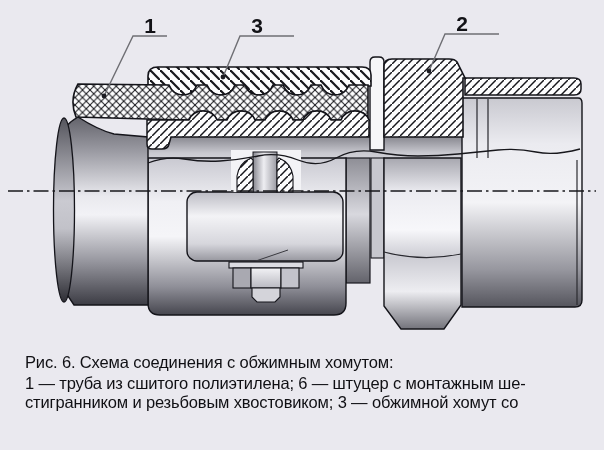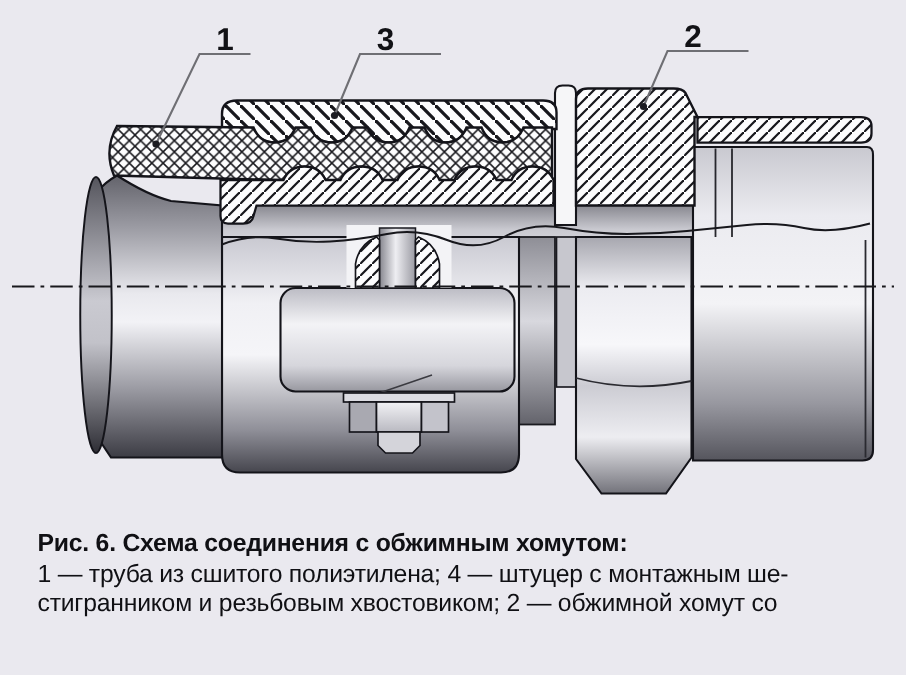--- a/index.html
+++ b/index.html
@@ -8,21 +8,21 @@
     background:#eae9ef;
     font-family:"Liberation Sans","DejaVu Sans",sans-serif;
     position:relative;
   }
   .stage{position:absolute;left:0;top:0;width:604px;height:340px;}
   .caption{
     position:absolute;left:25px;top:353px;width:570px;
     color:#101014;font-size:16.5px;line-height:19.5px;
     letter-spacing:-0.15px;
   }
-  .caption .cap-title{font-weight:700;margin-bottom:1px;}
+  .caption .cap-title{font-weight:400;margin-bottom:1px;}
   svg text.callout{
     font-family:"Liberation Sans","DejaVu Sans",sans-serif;
     font-size:21px;font-weight:700;fill:#121216;
   }
 </style>
 </head>
 <body>
 
 <div class="stage">
 <svg width="604" height="340" viewBox="0 0 604 340">
@@ -191,15 +191,15 @@
     <path d="M499,34 L445,34 L429,71" fill="none" stroke="#6f6f74" stroke-width="1.4"></path>
     <circle cx="429" cy="71" r="2.4" fill="#1c1c22"></circle>
   </g>
 
   <line x1="8" y1="191" x2="596" y2="191" stroke="#18181c" stroke-width="1.4" stroke-dasharray="15 4 2.5 4"></line>
 </svg>
 </div>
 
 <div class="caption">
   <div class="cap-title">Рис. 6. Схема соединения с обжимным хомутом:</div>
-  <div>1 — труба из сшитого полиэтилена; 4 — штуцер с монтажным ше-</div>
-  <div>стигранником и резьбовым хвостовиком; 2 — обжимной хомут со</div>
+  <div>1 — труба из сшитого полиэтилена; 6 — штуцер с монтажным ше-</div>
+  <div>стигранником и резьбовым хвостовиком; 3 — обжимной хомут со</div>
 </div>
 
 </body></html>

